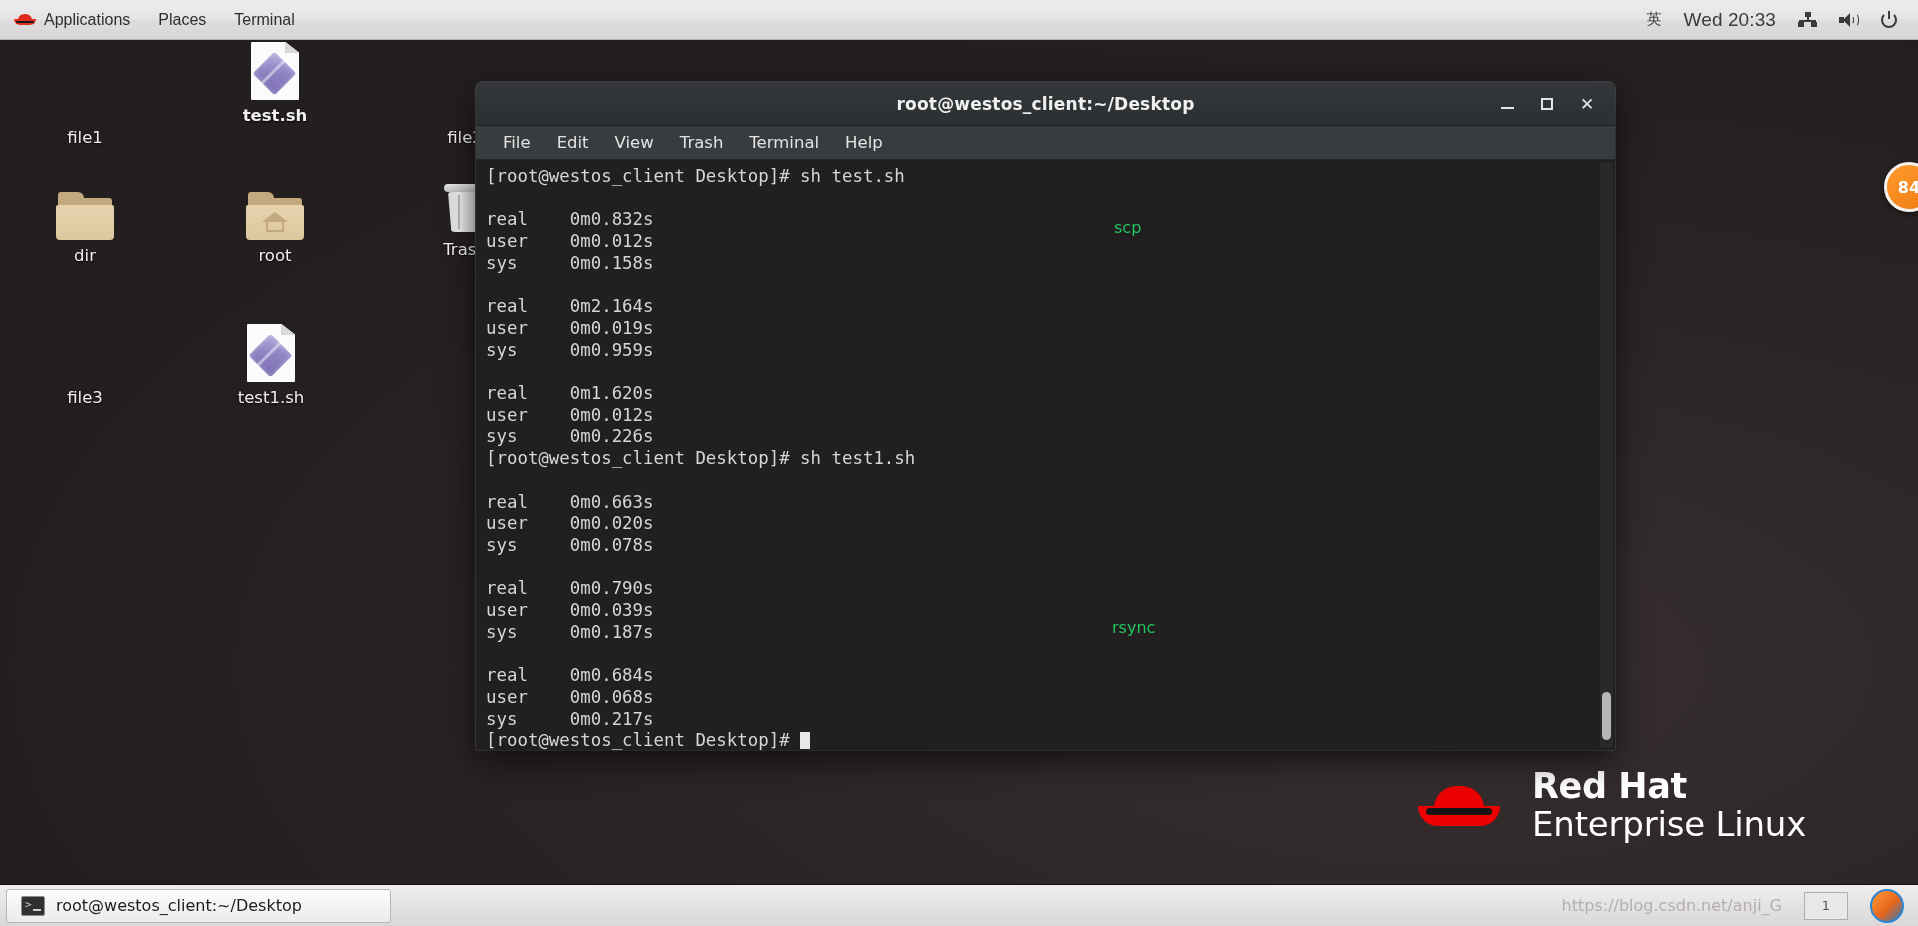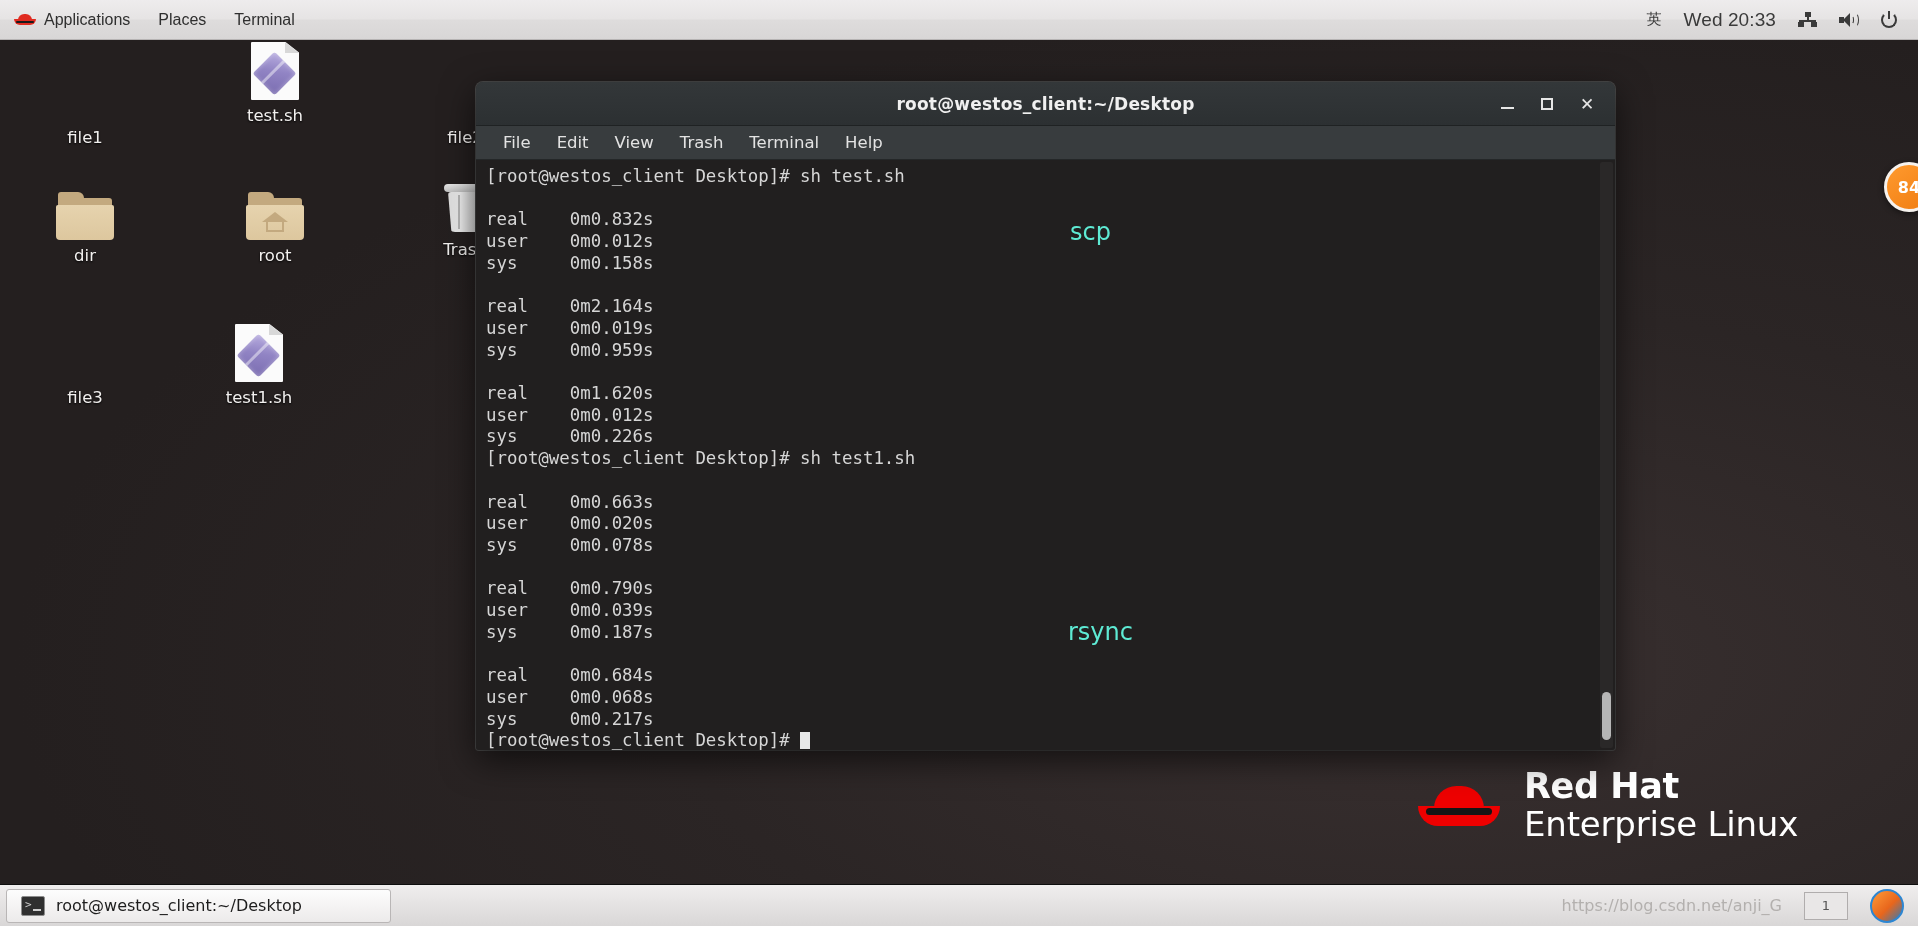--- a/index.html
+++ b/index.html
@@ -196,39 +196,40 @@
   .term-body {
     position:relative; flex:1 1 auto; background:#211f1f; overflow:hidden;
     padding:6px 0 0 4px;
   }
   .term-text {
     font-family:"DejaVu Sans Mono", monospace;
     font-size:17.4px; line-height:21.7px; color:#d6d6d6;
     white-space:pre; padding-left:6px;
   }
   .annot {
-    position:absolute; color:#5eead4; font-size:24px;
+    position:absolute; color:#22c55e; font-size:16px;
     font-family:"DejaVu Sans", sans-serif;
+    margin-left:44px;
   }
   .cursor-blk {
     display:inline-block; width:10px; height:17px; background:#e8e8e8;
     vertical-align:-3px;
   }
   .scrollbar {
     position:absolute; right:2px; top:2px; width:13px; bottom:2px;
     background:#2a2828; border-radius:2px;
   }
   .scroll-thumb {
     position:absolute; left:2px; width:9px; height:48px; bottom:8px;
     background:#b6b6b6; border-radius:5px;
   }
 
   
   .brand {
-    position:absolute; left:1418px; top:768px; display:flex; align-items:center; gap:24px;
+    position:absolute; left:1418px; top:768px; display:flex; align-items:center; gap:32px;
     z-index:5;
   }
   .brand-hat { width:82px; height:54px; position:relative; }
   .brand-hat .brim {
     position:absolute; left:0; bottom:6px; width:82px; height:20px;
     background:#ee0000; border-radius:0 0 41px 41px;
   }
   .brand-hat .crown {
     position:absolute; left:16px; bottom:20px; width:50px; height:26px;
     background:#ee0000; border-radius:25px 25px 4px 4px;
@@ -344,21 +345,21 @@
         <span class="pwr-icon"></span>
       </div>
     </div>
   </div>
 
   <div class="dicon" style="left:30px; top:60px;align-items:center;">
     <div class="glyph"></div>
     <div class="cap">file1</div>
   </div>
 
-  <div class="dicon" style="left:220px; top:38px;">
+  <div class="dicon" style="left:220px; top:38px;font-weight:bold;">
     <div class="glyph">
       <span class="ic-script">
         <span class="page"></span>
           <span class="fold"></span>
           <span class="gem"></span>
       </span>
     </div>
     <div class="cap">test.sh</div>
   </div>
 
@@ -401,21 +402,21 @@
       </span>
     </div>
     <div class="cap">Trash</div>
   </div>
 
   <div class="dicon" style="left:30px; top:320px;">
     <div class="glyph"></div>
     <div class="cap">file3</div>
   </div>
 
-  <div class="dicon" style="left:204px; top:320px;">
+  <div class="dicon" style="left:216px; top:320px;">
     <div class="glyph">
       <span class="ic-script">
         <span class="page"></span>
           <span class="fold"></span>
           <span class="gem"></span>
       </span>
     </div>
     <div class="cap">test1.sh</div>
   </div>
 

